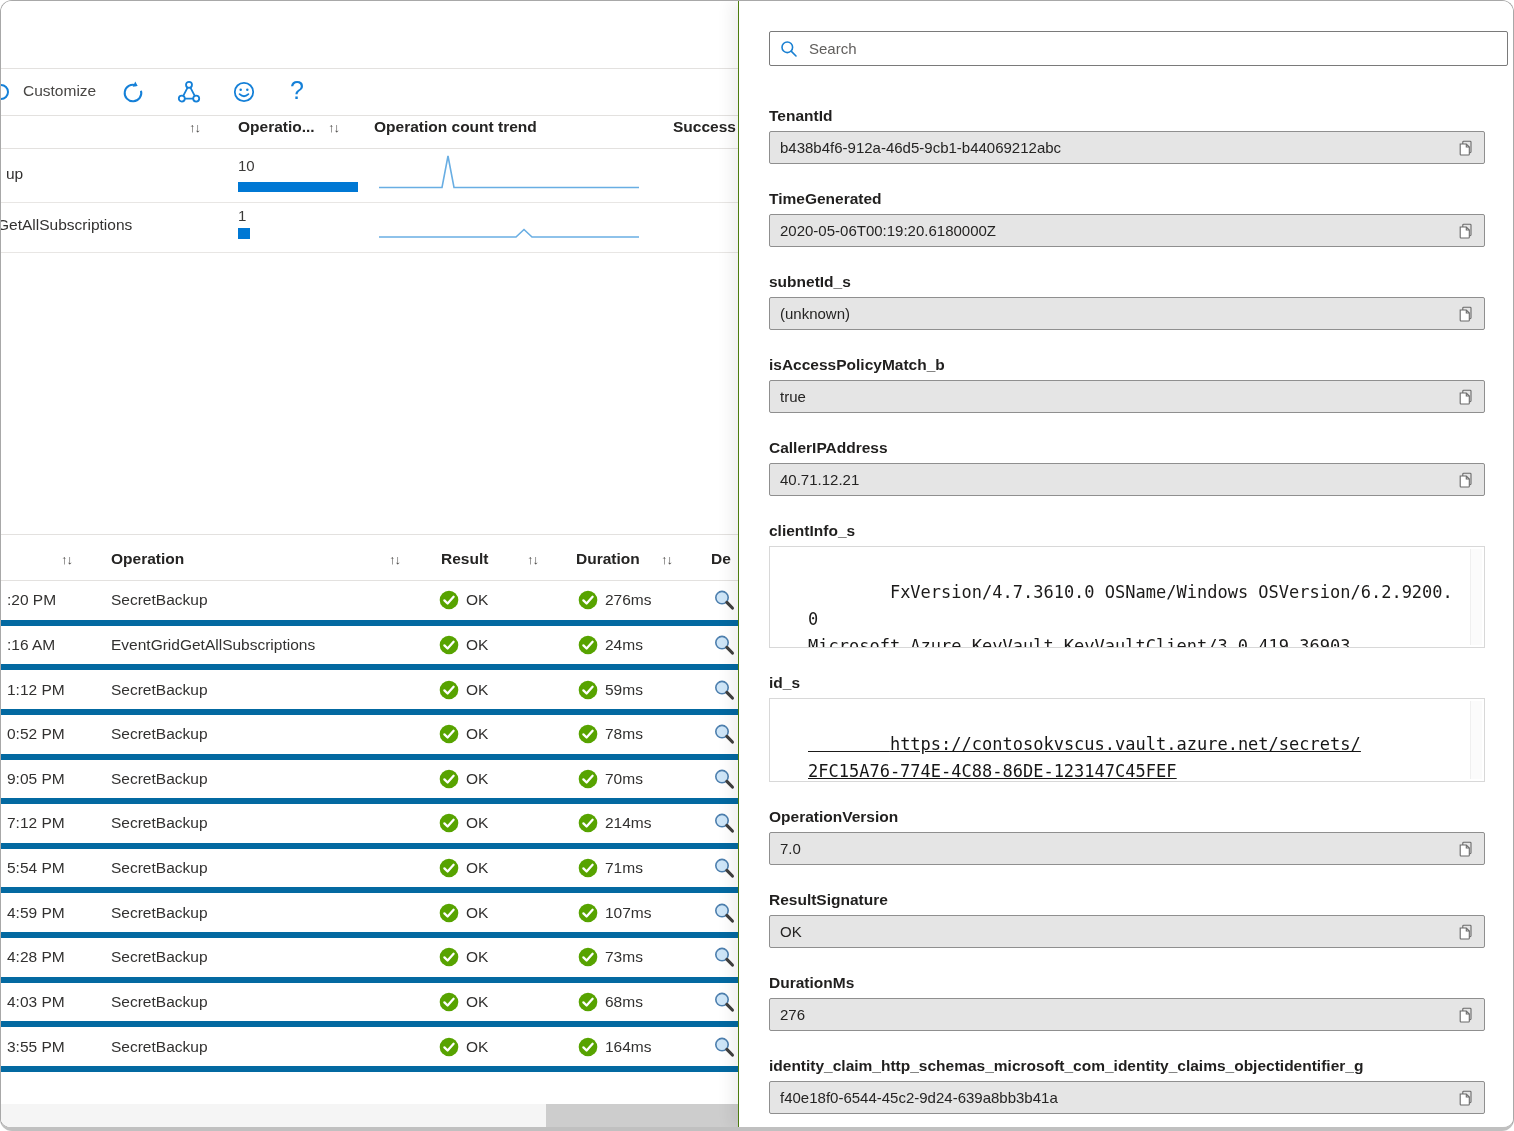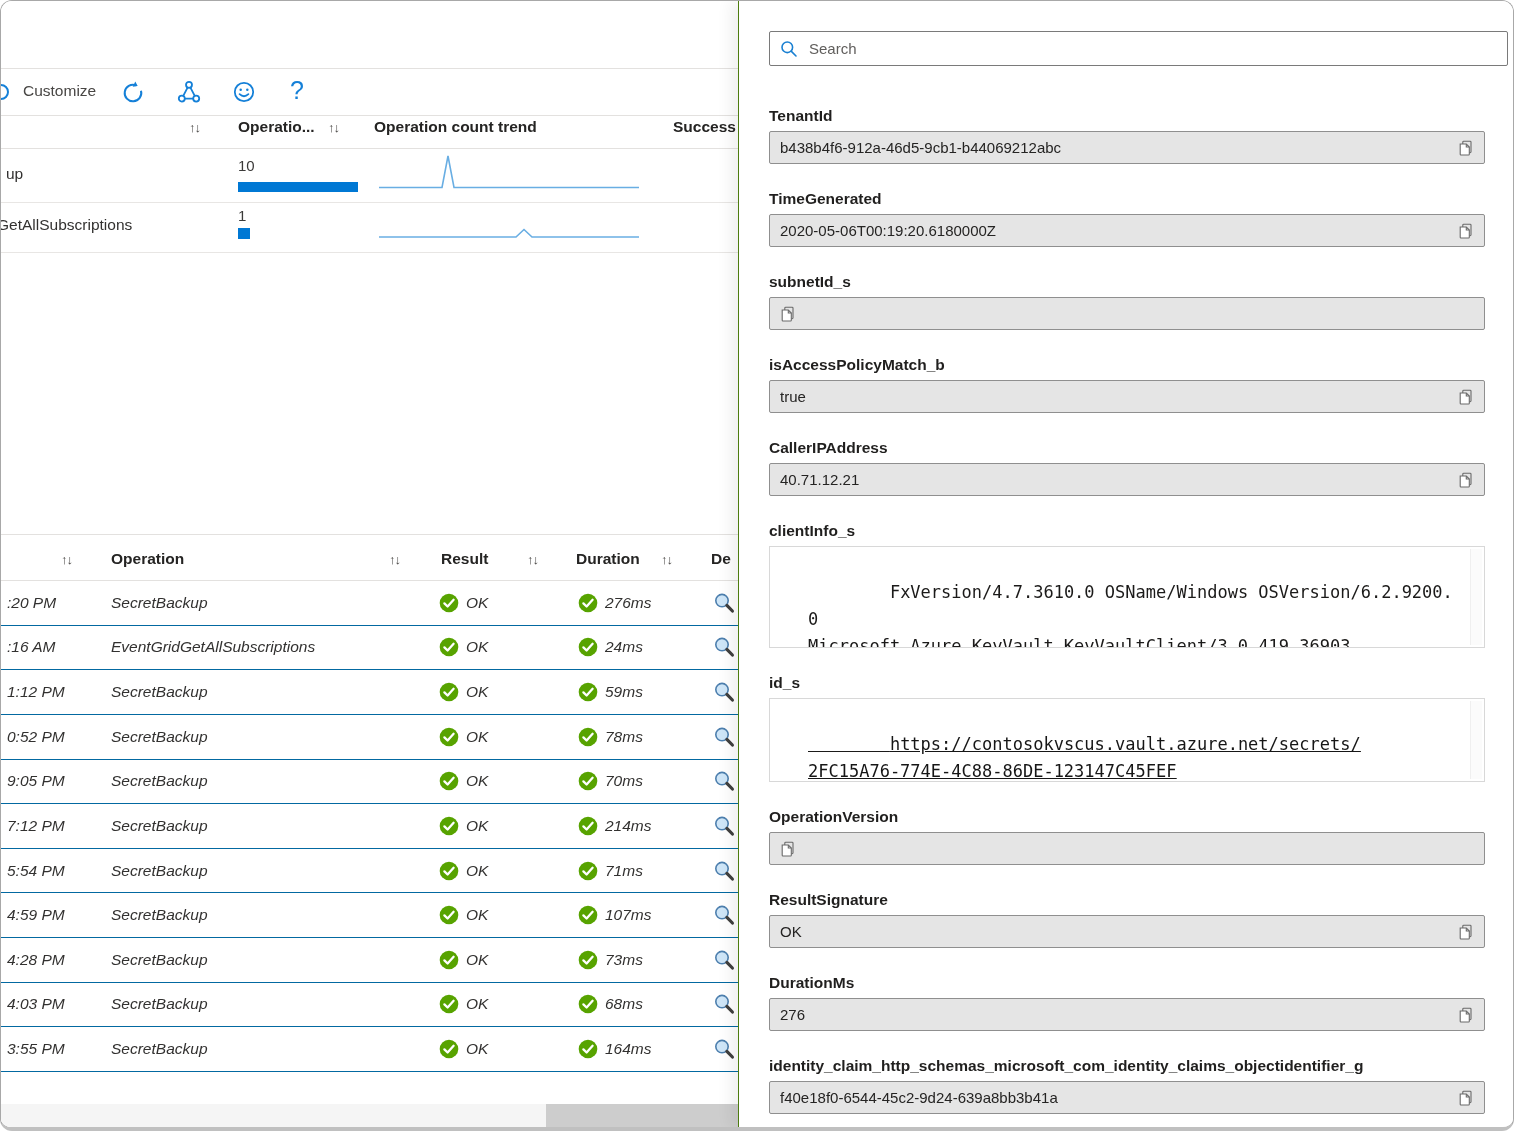--- a/index.html
+++ b/index.html
@@ -23,21 +23,21 @@
   
   .g1row{position:absolute;left:0;right:0;border-bottom:1px solid #e8e6e4;text-align:right;}
   .g1name{position:absolute;font-size:15.5px;color:#323130;white-space:nowrap;}
   .g1count{position:absolute;left:237px;font-size:15px;color:#3b3a39;}
   .g1bar{position:absolute;left:237px;background:#0078d4;}
   .spark{position:absolute;left:377px;}
   
   .t2h{position:absolute;font-size:15.5px;font-weight:700;color:#252423;top:549px;white-space:nowrap;}
   .t2sort{position:absolute;top:551px;}
   .lrows{position:absolute;left:0;right:0;top:580px;}
-  .lrow{position:relative;height:44.64px;border-bottom:1px solid #0369a1;box-sizing:border-box;cursor:pointer;font-style:italic;}
+  .lrow{position:relative;height:44.64px;border-bottom:6px solid #0369a1;box-sizing:border-box;cursor:pointer;}
   .lrow > span{position:absolute;top:50%;transform:translateY(-50%);font-size:15.5px;color:#323130;white-space:nowrap;}
   .cell-time{left:6px;}
   .cell-op{left:110px;}
   .badge{display:flex;align-items:center;gap:7px;}
   .cell-res{left:438px;}
   .cell-dur{left:577px;}
   .cell-mag{left:712px;}
   .chk{width:20px;height:20px;display:block;}
   .mag{width:22px;height:22px;display:block;}
   
@@ -444,20 +444,21 @@
         <span class="fv-text">2020-05-06T00:19:20.6180000Z</span>
         <svg class="copy-btn">
             <use href="#sym-copy"></use>
           </svg>
       </div>
     </div>
 
     <div class="field">
       <div class="field-label">subnetId_s</div>
       <div class="field-value">
+        <span class="fv-text">(unknown)</span>
         <svg class="copy-btn">
             <use href="#sym-copy"></use>
           </svg>
       </div>
     </div>
 
     <div class="field">
       <div class="field-label">isAccessPolicyMatch_b</div>
       <div class="field-value">
         <span class="fv-text">true</span>
@@ -490,20 +491,21 @@
       <div class="field-label">id_s</div>
       <div class="code-block cb-link">
         <span class="cb-text">https://contosokvscus.vault.azure.net/secrets/
 2FC15A76-774E-4C88-86DE-123147C45FEF</span>
       </div>
     </div>
 
     <div class="field">
       <div class="field-label">OperationVersion</div>
       <div class="field-value">
+        <span class="fv-text">7.0</span>
         <svg class="copy-btn">
             <use href="#sym-copy"></use>
           </svg>
       </div>
     </div>
 
     <div class="field">
       <div class="field-label">ResultSignature</div>
       <div class="field-value">
         <span class="fv-text">OK</span>

